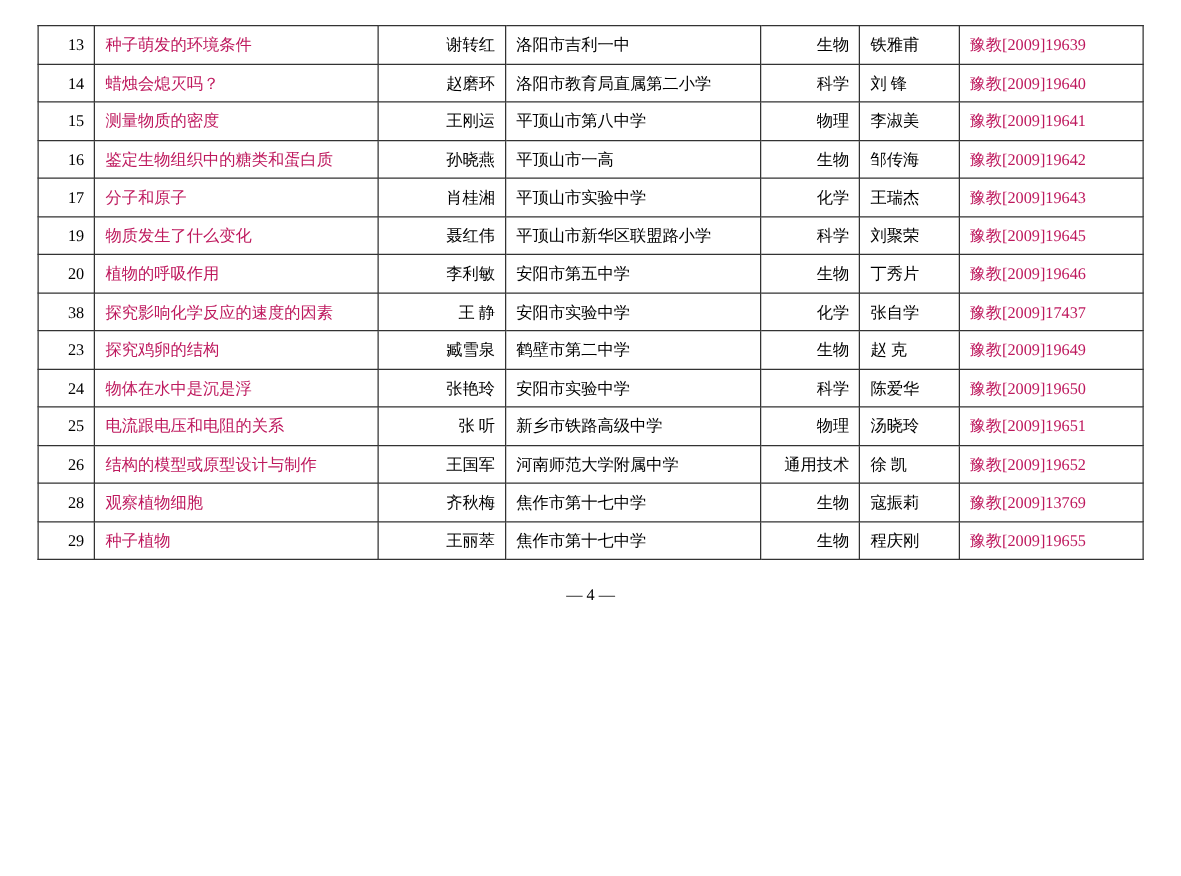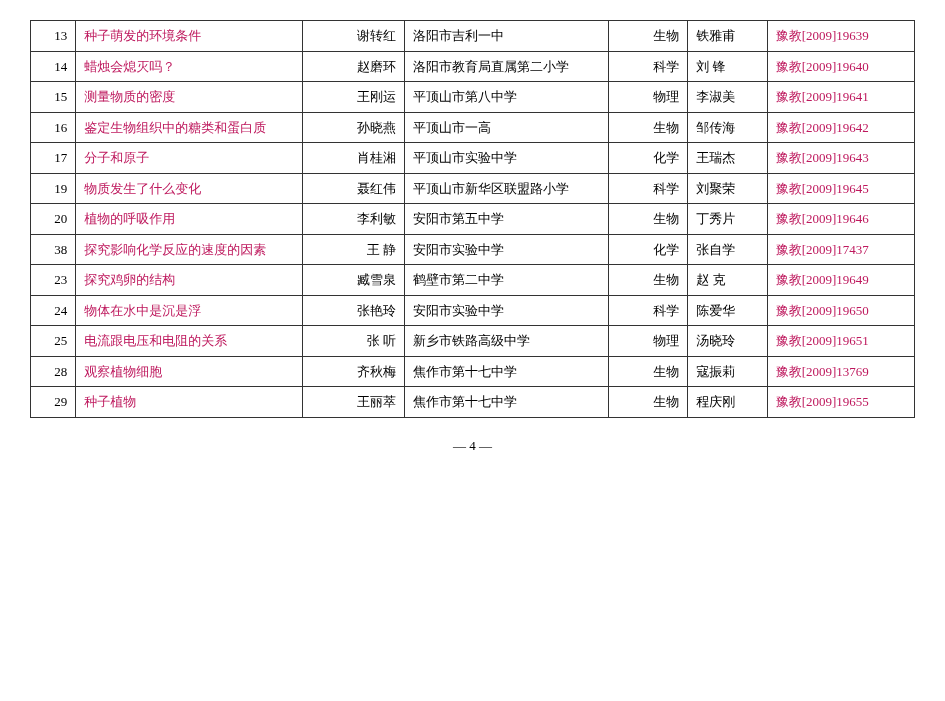--- a/index.html
+++ b/index.html
@@ -167,20 +167,29 @@
         <tr>
           <td class="col-num">25</td>
           <td class="col-title blue-text">电流跟电压和电阻的关系</td>
           <td class="col-author">张  听</td>
           <td class="col-school">新乡市铁路高级中学</td>
           <td class="col-subject">物理</td>
           <td class="col-reviewer">汤晓玲</td>
           <td class="col-code blue-text">豫教[2009]19651</td>
         </tr>
         <tr>
+          <td class="col-num">26</td>
+          <td class="col-title blue-text">结构的模型或原型设计与制作</td>
+          <td class="col-author">王国军</td>
+          <td class="col-school">河南师范大学附属中学</td>
+          <td class="col-subject">通用技术</td>
+          <td class="col-reviewer">徐  凯</td>
+          <td class="col-code blue-text">豫教[2009]19652</td>
+        </tr>
+        <tr>
           <td class="col-num">28</td>
           <td class="col-title blue-text">观察植物细胞</td>
           <td class="col-author">齐秋梅</td>
           <td class="col-school">焦作市第十七中学</td>
           <td class="col-subject">生物</td>
           <td class="col-reviewer">寇振莉</td>
           <td class="col-code blue-text">豫教[2009]13769</td>
         </tr>
         <tr>
           <td class="col-num">29</td>

